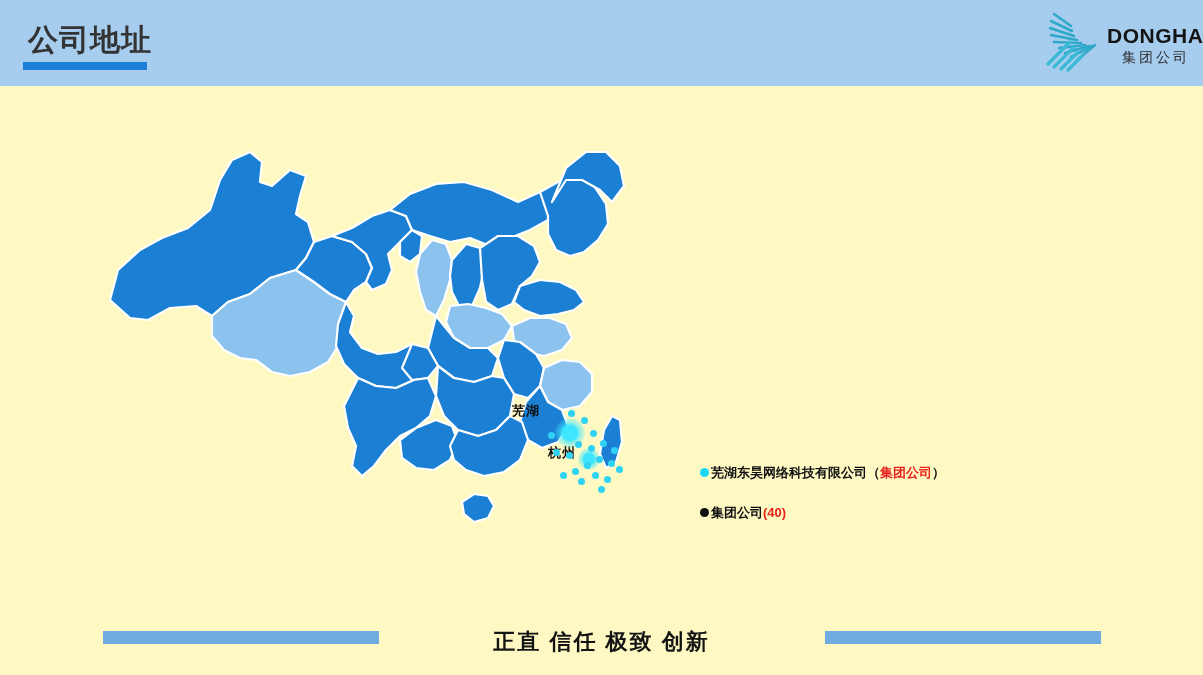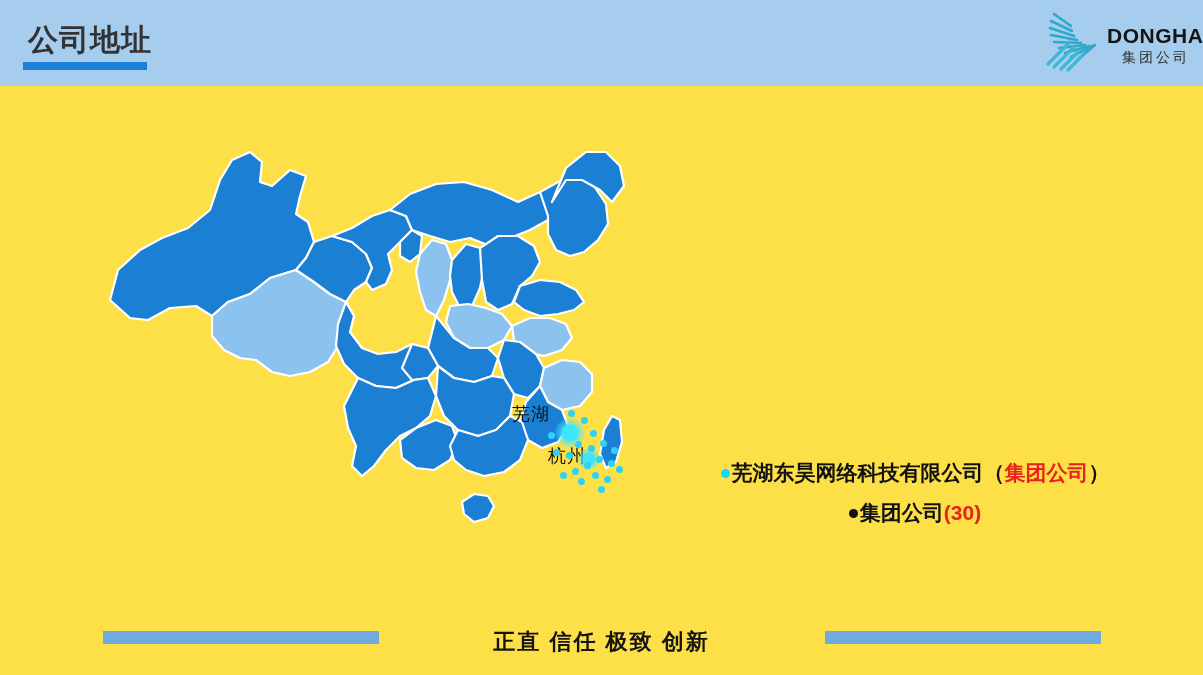--- a/index.html
+++ b/index.html
@@ -13,21 +13,21 @@
     overflow: hidden;
     background: #e4eef9;
     font-family: "Liberation Sans", "DejaVu Sans", sans-serif;
     position: relative;
   }
   #slide {
     position: absolute;
     left: 0; top: 0;
     width: 1203px;
     height: 675px;
-    background: #fde047;
+    background: #fef9c3;
     overflow: hidden;
   }
 
   
   #header-band {
     position: absolute;
     left: 0; top: 0;
     width: 1203px;
     height: 86px;
     background: #a6cdee;
@@ -92,22 +92,22 @@
     position: absolute;
     left: 100px;
     top: 110px;
     width: 600px;
     height: 500px;
   }
   #map-svg { display: block; }
 
   .city-label {
     position: absolute;
-    font-size: 18px;
-    font-weight: normal;
+    font-size: 13px;
+    font-weight: bold;
     color: #111111;
     white-space: nowrap;
     letter-spacing: 1px;
   }
   #label-wuhu { left: 512px; top: 402px; }
   #label-hangzhou { left: 548px; top: 444px; }
 
   .marker-glow {
     position: absolute;
     border-radius: 50%;
@@ -131,26 +131,25 @@
   
   #legend {
     position: absolute;
     left: 700px;
     top: 462px;
     width: 430px;
   }
   .legend-row {
     position: relative;
     height: 40px;
-    font-size: 21px;
+    font-size: 13px;
     font-weight: bold;
     color: #111111;
     white-space: nowrap;
     line-height: 22px;
-    text-align: center;
   }
   .legend-bullet {
     display: inline-block;
     width: 9px; height: 9px;
     border-radius: 50%;
     vertical-align: middle;
     margin-right: 2px;
     position: relative;
     top: -1px;
   }
@@ -311,21 +310,21 @@
   <div class="office-dot" style="left:598px; top:486px;"></div>
 
   <div id="legend">
 
     <div class="legend-row">
       <span class="legend-bullet bullet-cyan"></span><span class="legend-main">芜湖东昊网络科技有限公司</span><span class="legend-paren">（</span><span class="legend-tag">集团公司</span><span class="legend-paren">）</span>
     </div>
 
 
     <div class="legend-row">
-      <span class="legend-bullet bullet-black"></span><span class="legend-main">集团公司</span><span class="legend-tag">(30)</span>
+      <span class="legend-bullet bullet-black"></span><span class="legend-main">集团公司</span><span class="legend-tag">(40)</span>
     </div>
 
   </div>
 
   <div id="footer-bar-left"></div>
   <div id="footer-slogan">正直  信任  极致  创新</div>
   <div id="footer-bar-right"></div>
 
 </div>
 

